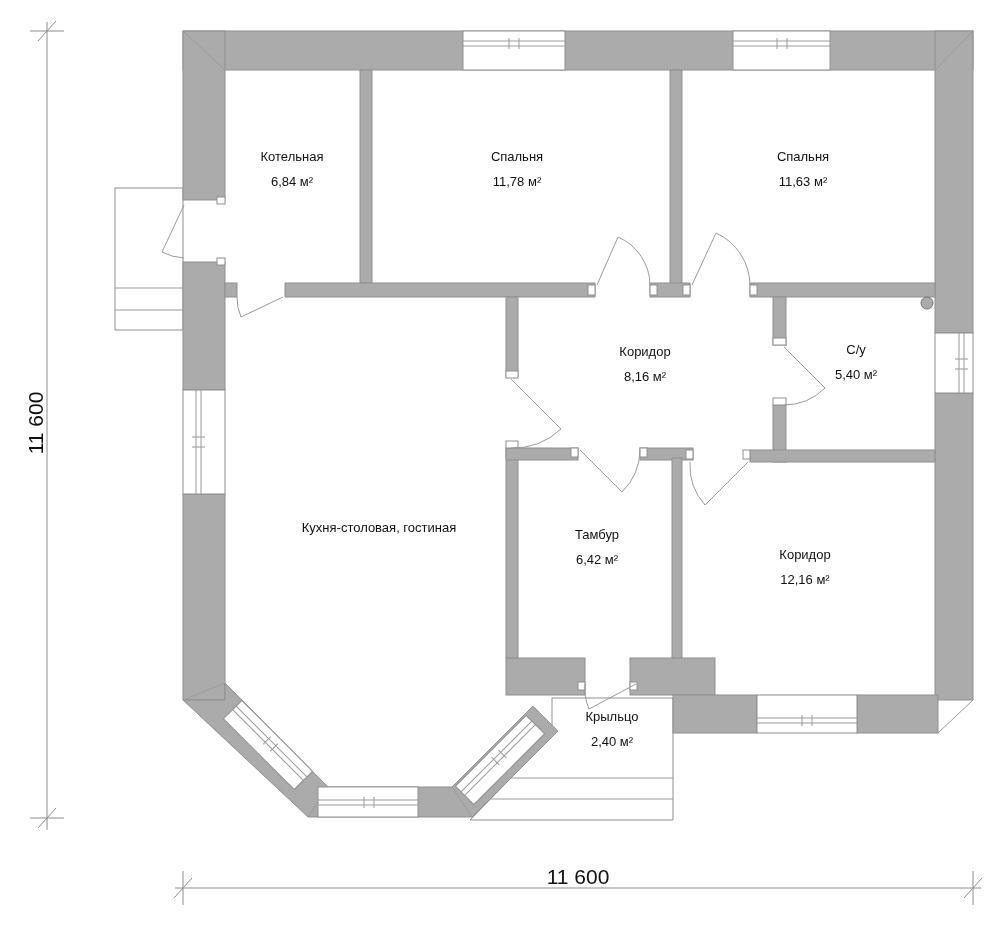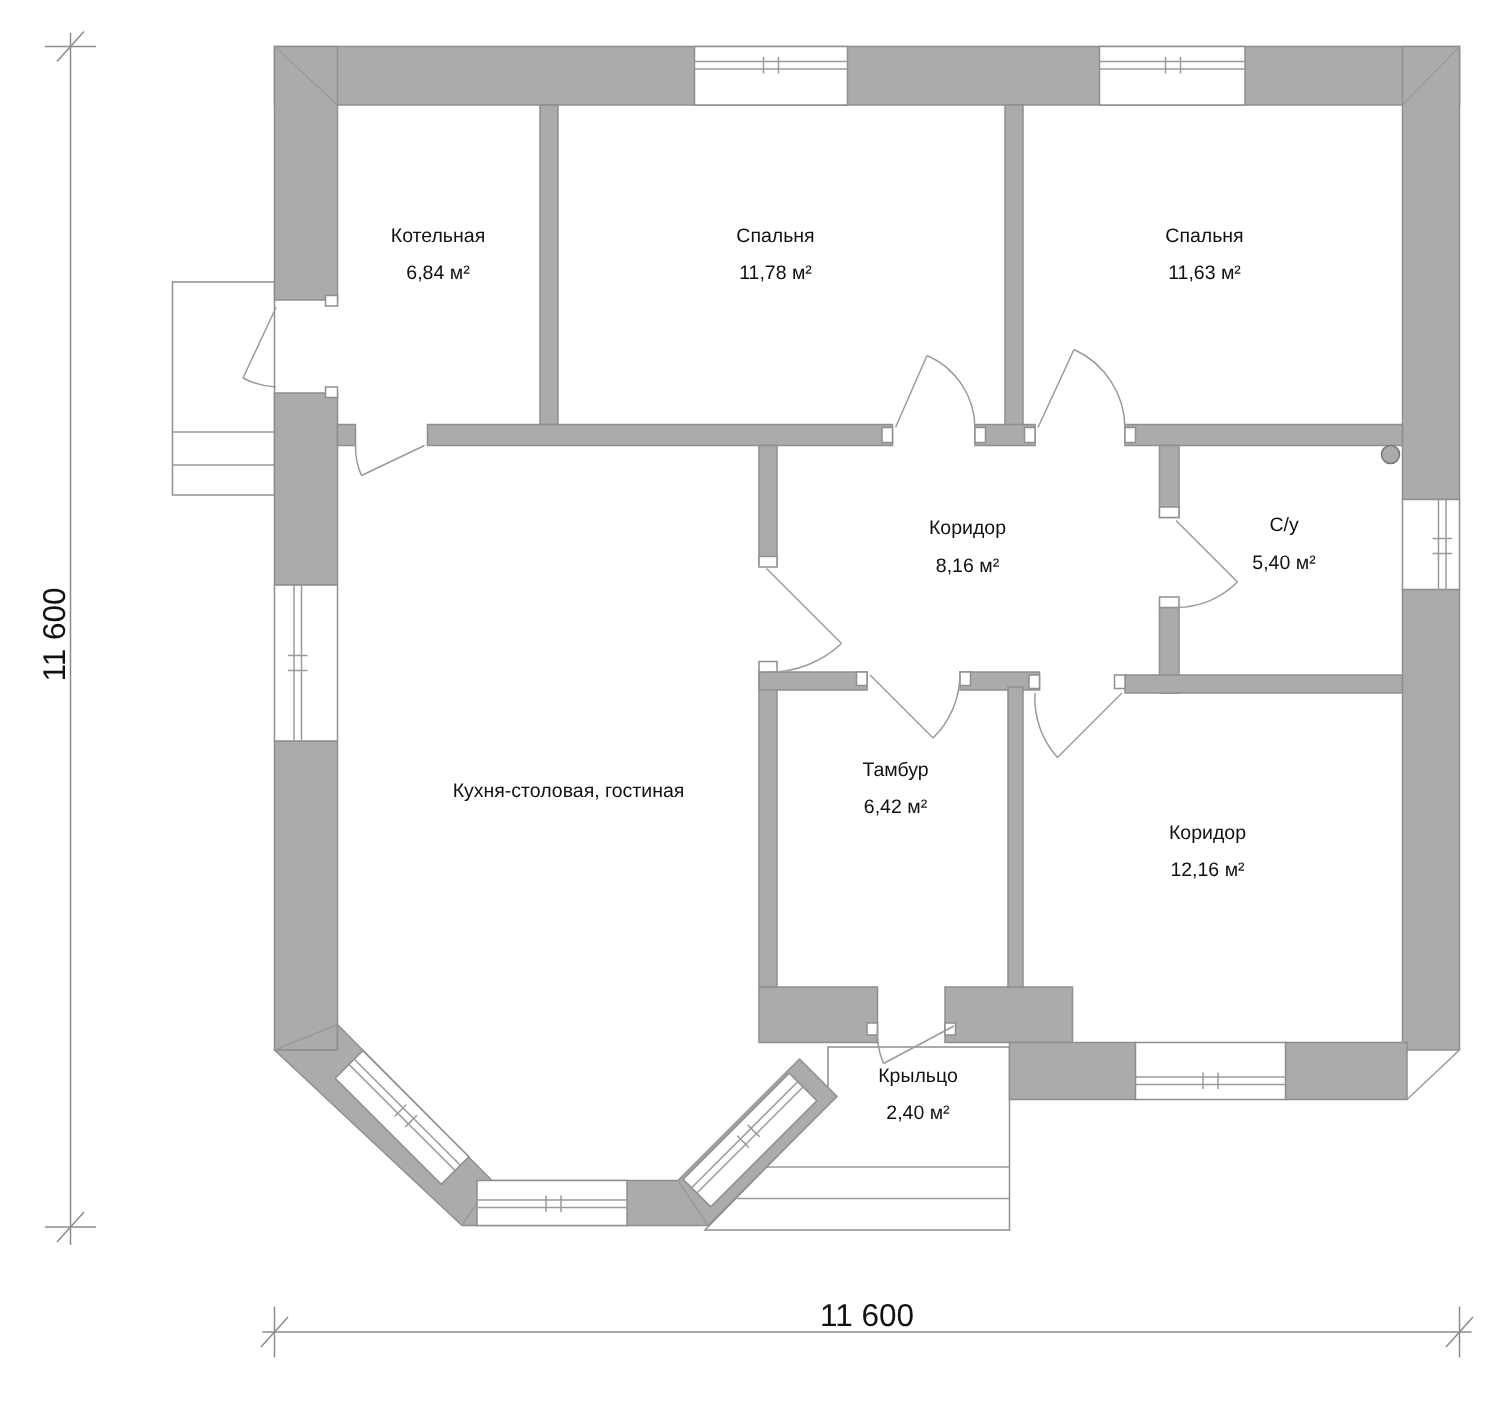--- a/index.html
+++ b/index.html
@@ -238,21 +238,21 @@
     <span>Коридор</span>
     <span>8,16 м²</span>
   </div>
   <div class="room-label" style="left:856px;top:362px">
     <span>С/у</span>
     <span>5,40 м²</span>
   </div>
   <div class="room-label" style="left:379px;top:527px">
     <span>Кухня-столовая, гостиная</span>
   </div>
-  <div class="room-label" style="left:597px;top:525px">
+  <div class="room-label" style="left:597px;top:547px">
     <span>Тамбур</span>
     <span>6,42 м²</span>
   </div>
   <div class="room-label" style="left:805px;top:567px">
     <span>Коридор</span>
     <span>12,16 м²</span>
   </div>
   <div class="room-label" style="left:612px;top:729px">
     <span>Крыльцо</span>
     <span>2,40 м²</span>

